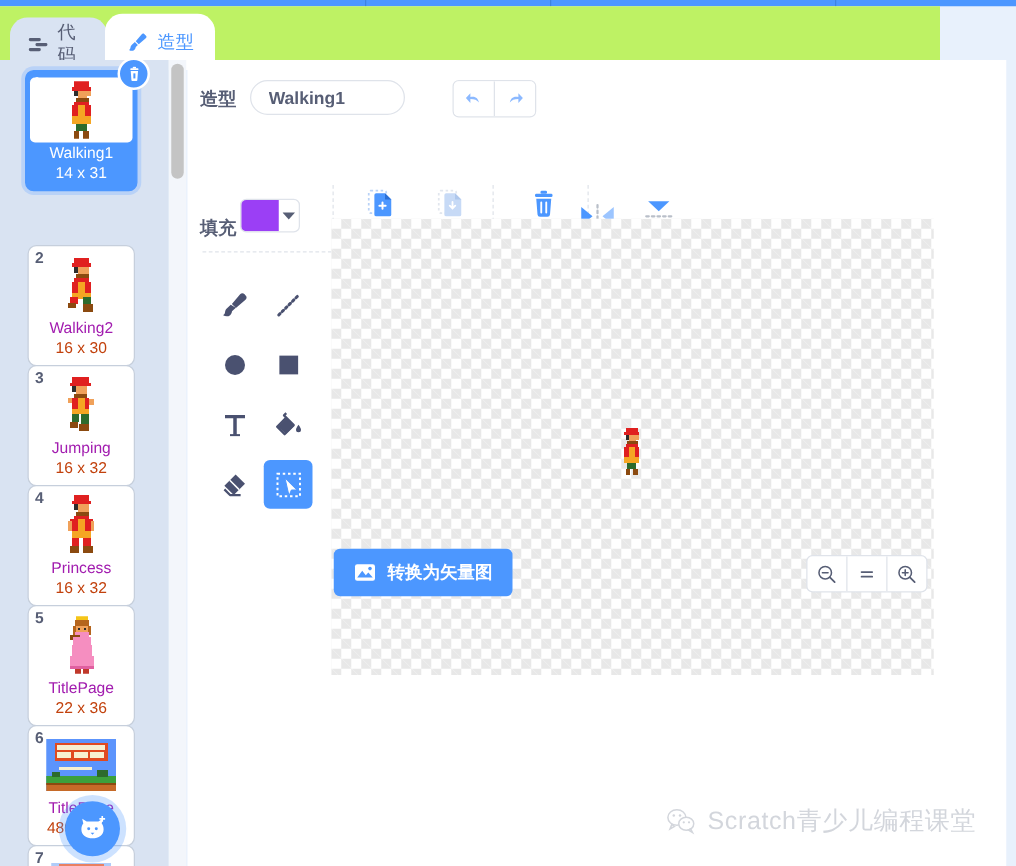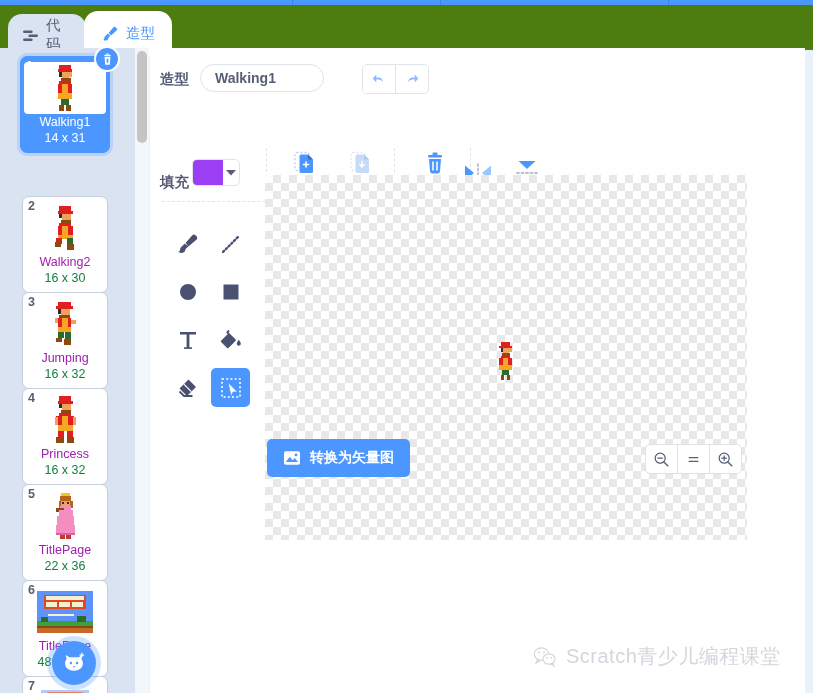--- a/index.html
+++ b/index.html
@@ -29,22 +29,22 @@
   .top-strip .tick {
     position: absolute;
     top: 0;
     width: 1px; height: 5px;
     background: #3d82e0;
   }
   
   .tabbar {
     position: absolute;
     top: 5px; left: 0;
-    width: 813px; height: 45px;
-    background: #4d7c0f;
+    width: 752px; height: 45px;
+    background: #bef264;
     text-decoration: underline;
   }
   .tab {
     position: absolute;
     top: 9px;
     height: 42px;
     border-radius: 14px 14px 0 0;
     background: #d9e3f2;
     display: flex;
     align-items: center;
@@ -117,21 +117,21 @@
   }
   .costume-name {
     font-size: 12.5px;
     color: #a21caf;
     line-height: 16px;
     white-space: nowrap;
     overflow: hidden;
   }
   .costume-size {
     font-size: 12.5px;
-    color: #15803d;
+    color: #c2410c;
     line-height: 16px;
   }
   .costume-item.selected .costume-name,
   .costume-item.selected .costume-size { color: #ffffff; }
   .delete-badge {
     position: absolute;
     top: -11px; right: -11px;
     width: 26px; height: 26px;
     border-radius: 50%;
     background: #4c97ff;

